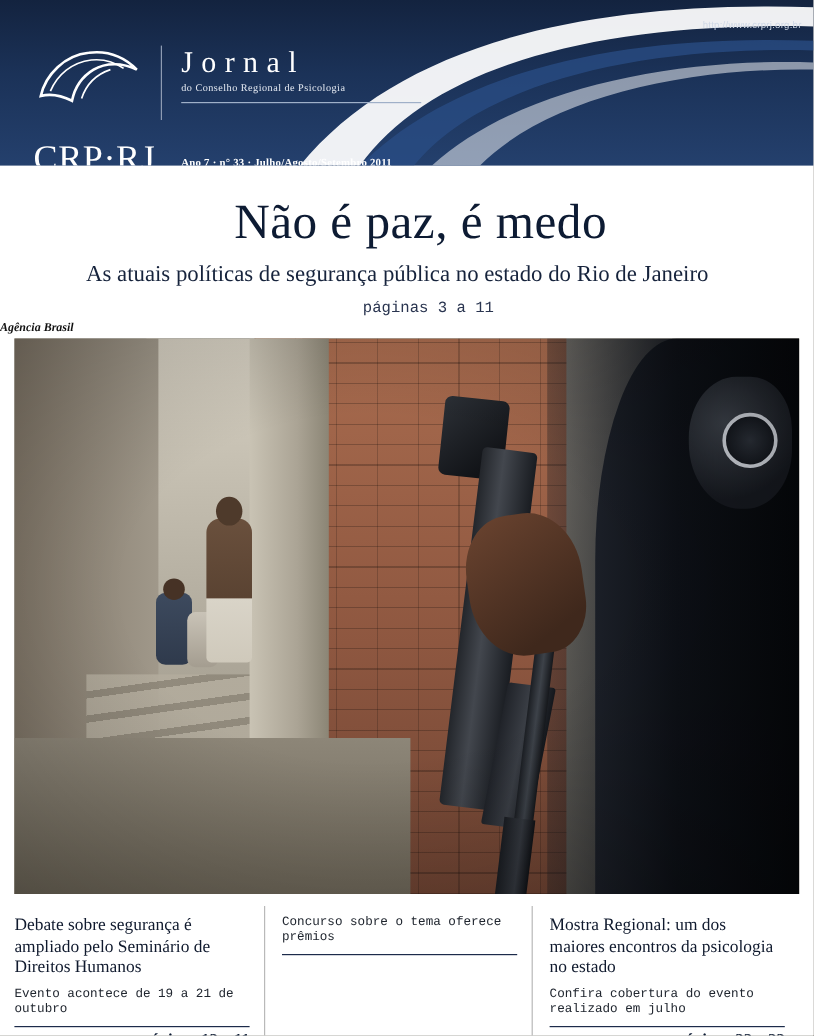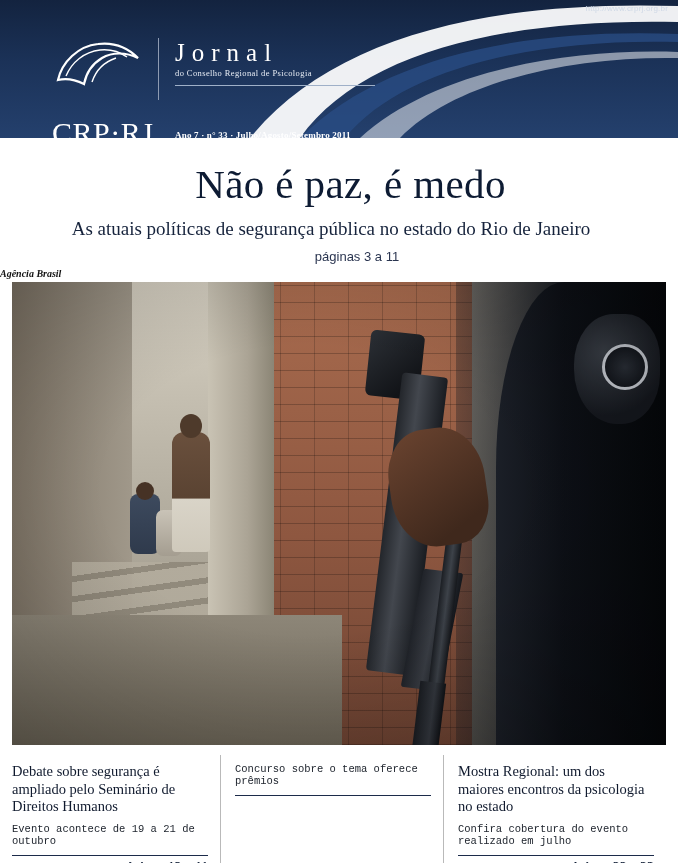--- a/index.html
+++ b/index.html
@@ -31,39 +31,38 @@
   .masthead .swoosh {
     position: absolute;
     left: 0;
     top: 0;
     width: 678px;
     height: 138px;
   }
   .masthead-url {
     position: absolute;
     right: 10px;
-    top: 4px;
+    top: 16px;
     color: #cfd8e6;
     font-family: "Liberation Sans", sans-serif;
     font-size: 8px;
     letter-spacing: 0.2px;
     z-index: 5;
   }
   .logo-block {
     position: absolute;
     left: 28px;
     top: 36px;
     z-index: 5;
     display: flex;
     align-items: flex-start;
   }
   .logo-mark {
     width: 92px;
     position: relative;
-    margin-left: 24px;
   }
   .logo-bird {
     display: block;
   }
   .logo-text {
     color: #ffffff;
     font-family: "Liberation Serif", serif;
     font-size: 30px;
     letter-spacing: 0.5px;
     line-height: 1;
@@ -122,21 +121,21 @@
     padding-left: 23px;
   }
   .subhead {
     font-family: "Liberation Serif", serif;
     font-size: 19px;
     color: #16233c;
     margin: 10px 16px 0 0;
     font-weight: normal;
   }
   .pages-line {
-    font-family: Liberation Sans, sans-serif;
+    font-family: Liberation Mono, monospace;
     font-size: 13px;
     color: #2a3550;
     margin: 9px 0 0 0;
     padding-left: 36px;
   }
   .credit {
     text-align: left;
     padding: 4px 12px 3px 0;
     font-family: "Liberation Serif", serif;
     font-size: 10px;

